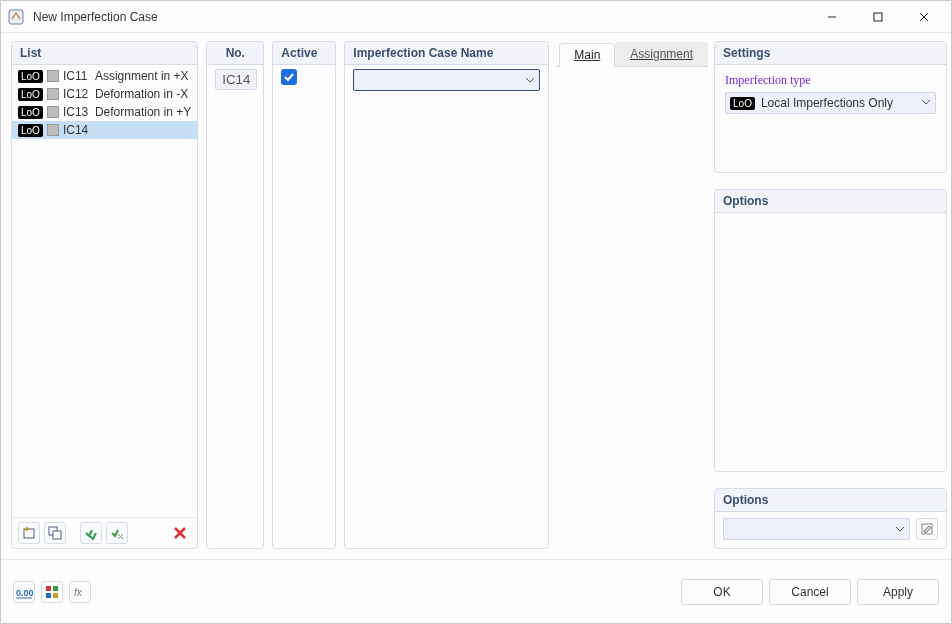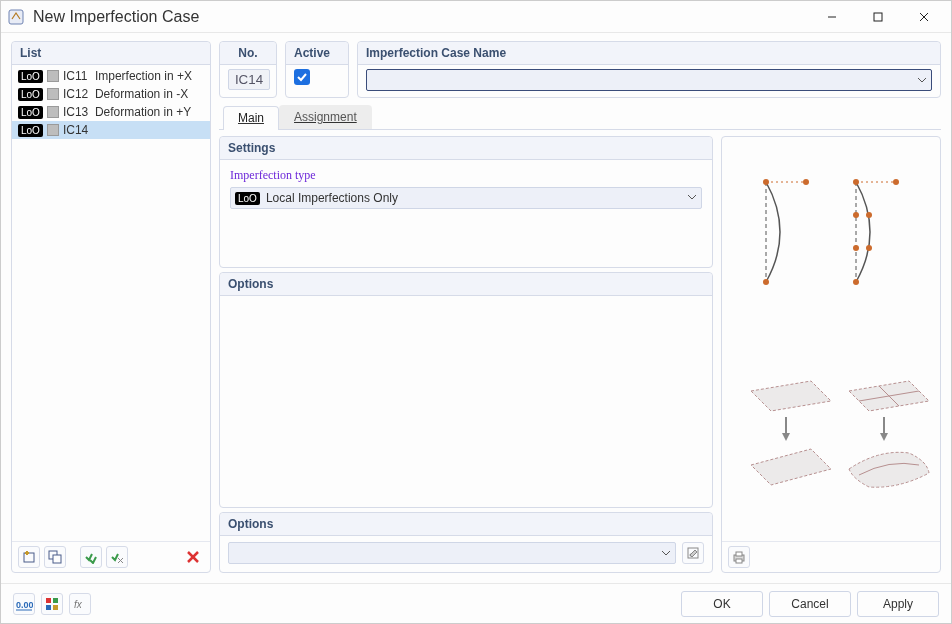--- a/index.html
+++ b/index.html
@@ -2,21 +2,21 @@
 <html><head>
 <meta charset="utf-8">
 <style>
   * { box-sizing: border-box; }
   html, body { margin: 0; padding: 0; font-family: "Segoe UI", Tahoma, sans-serif; font-size: 12px; color: #333; background: #fdfdfd; }
   .window { width: 952px; height: 624px; border: 1px solid #ccc; display: flex; flex-direction: column; background: #fdfdfd; box-shadow: 0 2px 8px rgba(0,0,0,0.12); }
 
   
   .titlebar { height: 32px; display: flex; align-items: center; padding: 0 4px; border-bottom: 1px solid #e8e8e8; }
   .titlebar .icon { width: 22px; height: 22px; margin-right: 6px; display:flex; align-items:center; justify-content:center;}
-  .titlebar .title { flex: 0 0 auto; font-size: 16px; }
+  .titlebar .title { flex: 0 0 auto; font-size: 12px; }
   .titlebar .spacer { flex: 1 1 auto; }
   .winbtn { width: 46px; height: 32px; display: flex; align-items: center; justify-content: center; color: #222; }
   .winbtn svg { stroke: #222; }
 
   
   .body { flex: 1 1 auto; display: flex; flex-direction: column; padding: 8px 10px 10px 10px; }
 
   
   .main-area { flex: 1 1 auto; display: flex; gap: 8px; min-height: 0; }
 
@@ -30,21 +30,21 @@
   .badge { background: #000; color: #fff; font-size: 10px; padding: 0 3px; line-height: 13px; border-radius: 2px; text-align: right; }
   .swatch { width: 12px; height: 12px; background: #bdbdbd; border: 1px solid #9a9a9a; }
   .list-id { width: 28px; }
   .list-name { flex: 1 1 auto; white-space: nowrap; overflow: hidden; text-overflow: ellipsis; }
   .left-toolbar { border-top: 1px solid #e5e8f0; padding: 4px 6px; display: flex; gap: 4px; align-items: center; }
   .left-toolbar .spacer { flex: 1 1 auto; }
   .tbtn { width: 22px; height: 22px; border: 1px solid #d6dbe8; background: #fafbfd; border-radius: 3px; display:flex;align-items:center;justify-content:center; }
   .tbtn svg { display:block; }
 
   
-  .midcol { flex: 1 1 auto; display: flex; flex-direction: column; gap: 6px; min-width: 0; }
+  .midcol { flex: 1 1 auto; display: flex; gap: 6px; min-width: 0; }
 
   .top-row { display: flex; gap: 8px; }
   .field-box { border: 1px solid #d6dbe8; background: #fdfdfd; border-radius: 4px; padding-bottom: 6px; }
   .field-box .panel-header { border-radius: 4px 4px 0 0; }
   .field-body { padding: 4px 8px 0 8px; }
   .nobox { width: 58px; text-align: center; }
   .nobox input { width: 42px; text-align: center; border: 1px solid #cfd6e6; background: #f0f2f7; color: #556; padding: 2px 4px; border-radius: 2px; }
   .namebox { flex: 1 1 auto; }
   .namebox .combo { width: 100%; }
   .activebox { width: 64px; }
@@ -57,39 +57,39 @@
   .check svg { stroke: #fff; }
 
   
   .tabstrip { display: flex; align-items: flex-end; border-bottom: 1px solid #d6dbe8; padding-left: 4px; height: 26px; text-decoration: underline; }
   .tab { padding: 4px 14px 5px; border: 1px solid transparent; border-bottom: none; border-radius: 4px 4px 0 0; font-size: 12px; color: #555; }
   .tab.active { border-color: #d6dbe8; background: #fdfdfd; color: #222; position: relative; top: 1px; }
   .tab.inactive { background: #ededed; }
 
   
   .tabcontent { flex:1 1 auto; display: flex; gap: 8px; min-height:0; }
-  .tableft { flex: 1 1 auto; display: flex; flex-direction: column; gap: 4px; min-width:0; }
+  .tableft { flex: 1 1 auto; display: flex; flex-direction: column; gap: 16px; min-width:0; }
   .preview { width: 220px; border: 1px solid #d6dbe8; border-radius: 4px; background: #fdfdfd; display: flex; flex-direction: column; }
   .preview-body { flex:1 1 auto; display:flex; flex-direction:column; justify-content:space-around; align-items:center; padding: 12px 4px; gap: 30px;}
   .preview-toolbar { border-top: 1px solid #e5e8f0; padding: 4px 6px; display:flex; }
   .section { border: 1px solid #d6dbe8; border-radius: 4px; }
   .section .panel-header { font-size: 12px; }
   .section .section-body { padding: 8px 10px; }
   .label { color: #6d28d9; font-family: Liberation Serif, serif; }
   .select { width: 100%; height: 22px; border: 1px solid #cfd6e6; background: #edf0f8; border-radius: 2px; display:flex; align-items:center; padding: 0 4px; gap:6px; }
   .select .chev { margin-left:auto; color:#555; }
 
   .opt-row { display:flex; align-items:center; gap:8px; }
 
   .comment-section { }
   .comment-body { display:flex; gap:6px; padding: 6px 8px 8px; align-items:center; }
   .combo.soft { border-color: #cfd6e6; }
 
   
-  .bottombar { height: 40px; border-top: 1px solid #e8e8e8; display: flex; align-items: center; padding: 0 12px; gap: 6px; }
+  .bottombar { height: 64px; border-top: 1px solid #e8e8e8; display: flex; align-items: center; padding: 0 12px; gap: 6px; }
   .bottombar .spacer { flex:1 1 auto; }
   .dlgbtn { min-width: 82px; height: 26px; border: 1px solid #cfd6e6; background: #fdfdfd; border-radius: 3px; display:flex; align-items:center; justify-content:center; font-size:12px; }
 
   
   svg { pointer-events: none; }
 </style>
 </head>
 <body>
 
 <div class="window">
@@ -124,21 +124,21 @@
   <div class="body">
     <div class="main-area">
 
       <div class="panel left">
         <div class="panel-header">List</div>
         <div class="list">
           <div class="list-row">
             <span class="badge">LoO</span>
             <span class="swatch"></span>
             <span class="list-id">IC11</span>
-            <span class="list-name">Imperfection in +X</span>
+            <span class="list-name">Assignment in +X</span>
           </div>
           <div class="list-row">
             <span class="badge">LoO</span>
             <span class="swatch"></span>
             <span class="list-id">IC12</span>
             <span class="list-name">Deformation in -X</span>
           </div>
           <div class="list-row">
             <span class="badge">LoO</span>
             <span class="swatch"></span>

